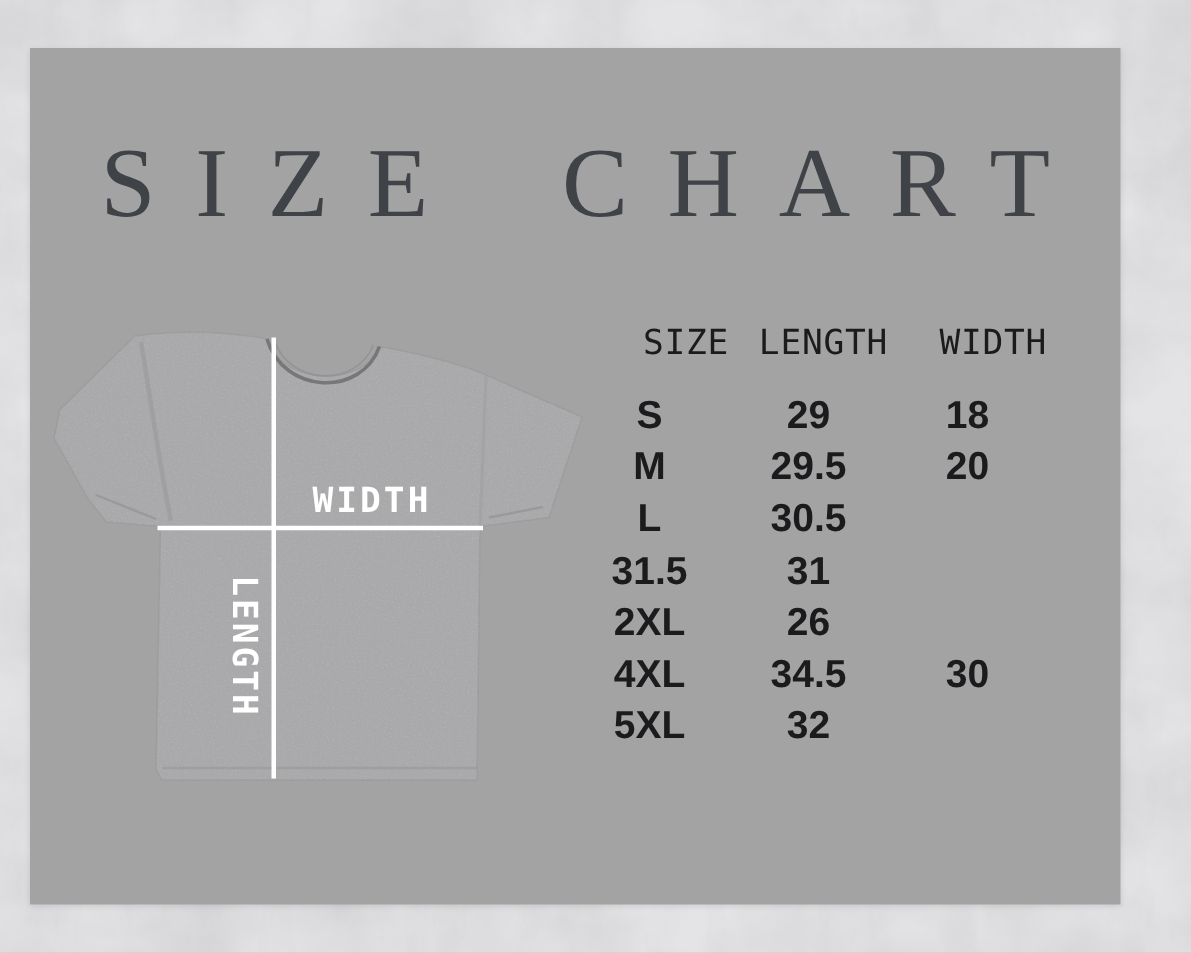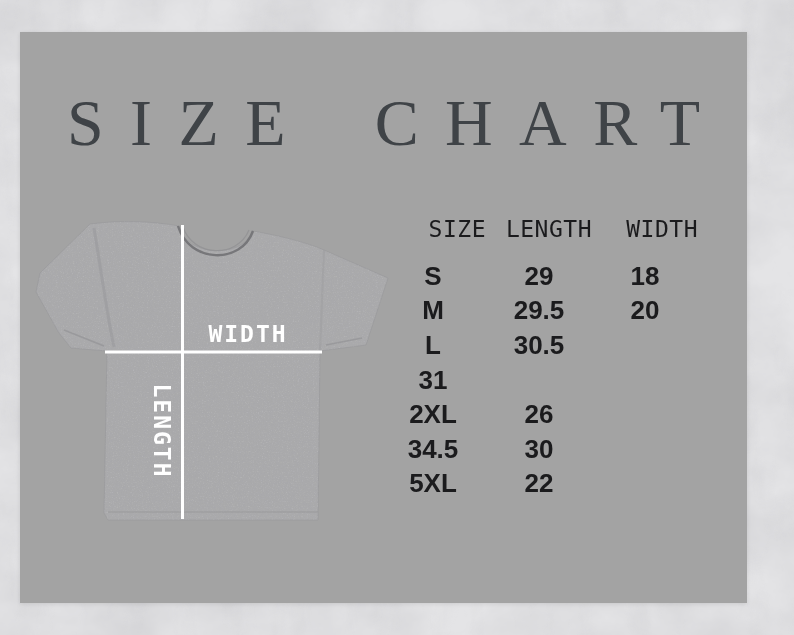--- a/index.html
+++ b/index.html
@@ -140,35 +140,37 @@
     <div class="cell">29.5</div>
     <div class="cell">20</div>
   </div>
 
   <div class="trow">
     <div class="cell">L</div>
     <div class="cell">30.5</div>
   </div>
 
   <div class="trow">
+    <div class="cell">31.5</div>
     <div class="cell">31</div>
   </div>
 
   <div class="trow">
     <div class="cell">2XL</div>
     <div class="cell">26</div>
   </div>
 
 
   <div class="trow">
+    <div class="cell">4XL</div>
     <div class="cell">34.5</div>
     <div class="cell">30</div>
   </div>
 
   <div class="trow">
     <div class="cell">5XL</div>
-    <div class="cell">22</div>
+    <div class="cell">32</div>
   </div>
 </div>
     </div>
 
   </div>
 </div>
 
 </body></html>

